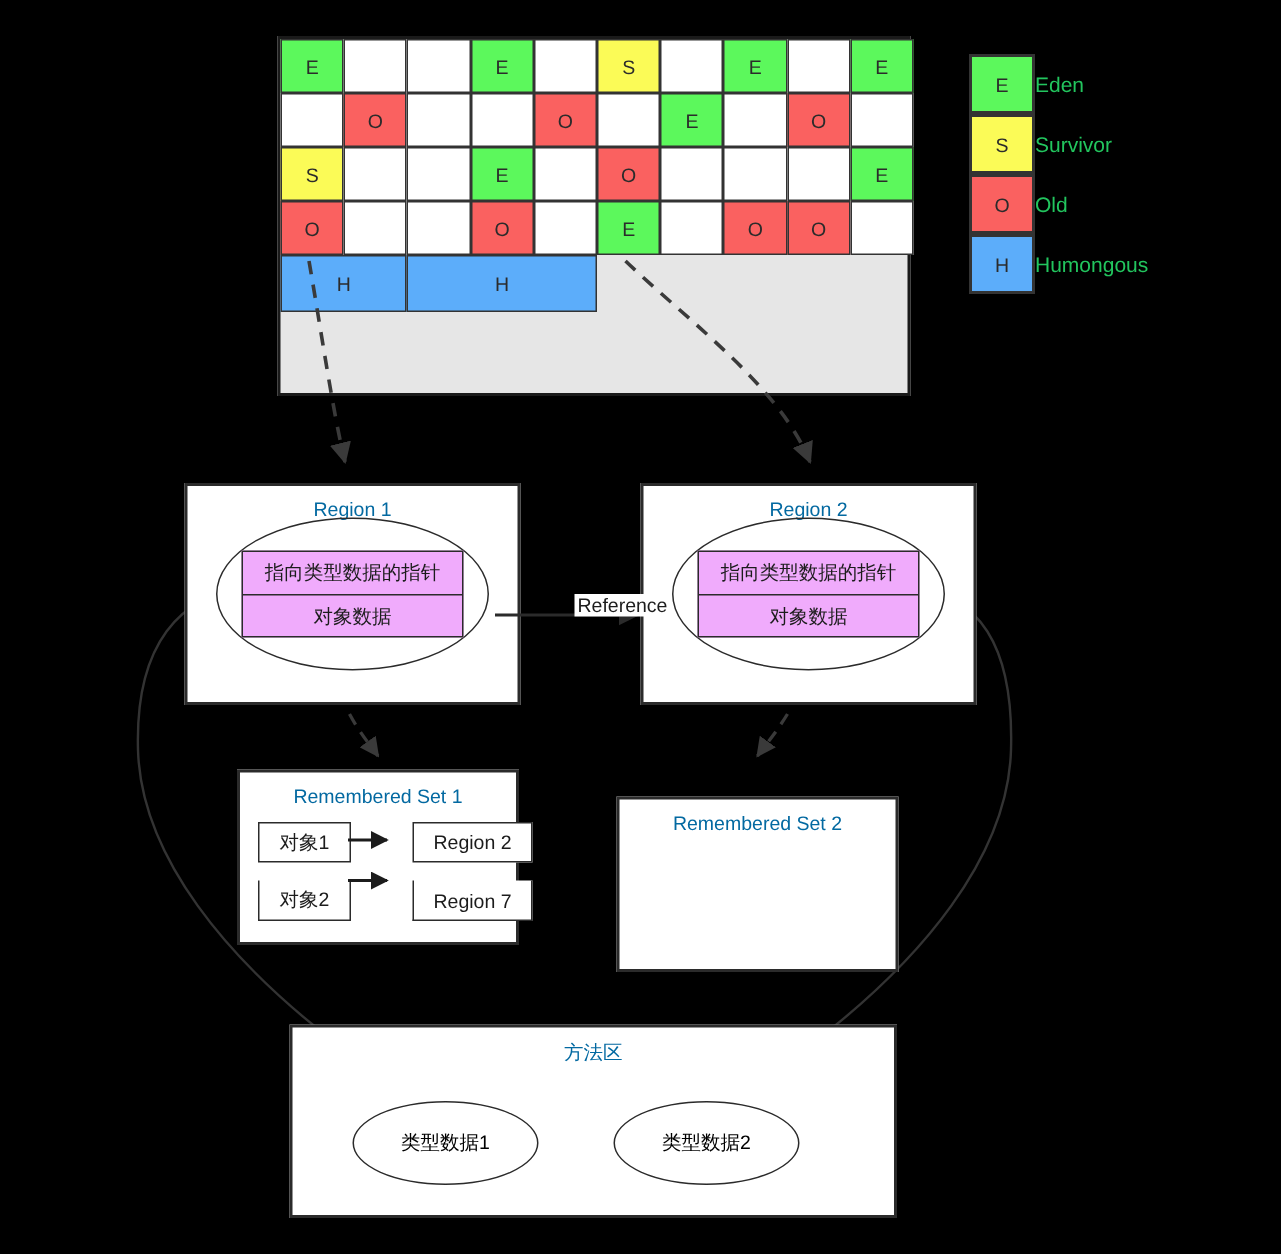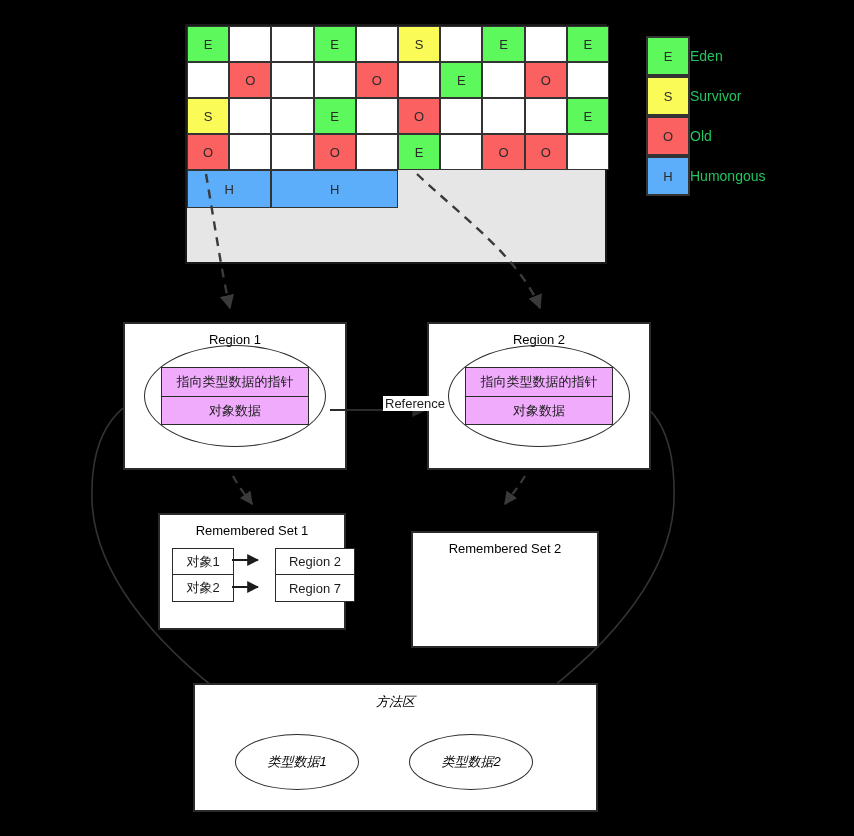--- a/index.html
+++ b/index.html
@@ -37,47 +37,47 @@
   .legend-swatch.E{background:#5cf85c;}
   .legend-swatch.S{background:#fbfb57;}
   .legend-swatch.O{background:#fa6160;}
   .legend-swatch.H{background:#5cadfa;}
   .legend-label{font-size:14px;color:#22c55e;}
 
   
   .wbox{position:absolute;background:#fff;border:2px solid #2b2b2b;
         box-sizing:border-box;z-index:3;}
   .box-title{position:absolute;left:0;right:0;top:8px;text-align:center;
-             font-size:13px;color:#000000;}
+             font-size:13px;color:#0369a1;}
 
   #region1{left:123px;top:322px;width:224px;height:148px;}
   #region2{left:427px;top:322px;width:224px;height:148px;}
 
   .obj-ellipse{position:absolute;left:50%;top:50%;transform:translate(-50%,-50%);
                width:180px;height:100px;border:1.5px solid #2b2b2b;border-radius:50%;
                background:transparent;}
   .obj-table{position:absolute;left:50%;top:50%;transform:translate(-50%,-50%);
              width:148px;border:1.5px solid #2b2b2b;background:#f0abfc;box-sizing:border-box;}
   .obj-row{height:28px;display:flex;align-items:center;justify-content:center;
            font-size:13px;color:#1c1c1c;box-sizing:border-box;}
   .obj-row + .obj-row{border-top:1.5px solid #2b2b2b;}
 
   #rset1{left:158px;top:513px;width:188px;height:117px;}
   #rset2{left:411px;top:513px;width:188px;height:117px;margin-top:18px;}
   #rs-table{position:absolute;left:12px;top:33px;display:flex;}
-  .rs-col{display:flex;flex-direction:column;}
+  .rs-col{display:flex;flex-direction:column;gap:12px;}
   .rs-cell{border:1.5px solid #2b2b2b;box-sizing:border-box;
            display:flex;align-items:center;justify-content:center;
            font-size:13px;color:#1c1c1c;background:#fff;height:27px;}
   .rs-col .rs-cell + .rs-cell{border-top-width:0;}
   .rs-left .rs-cell{width:62px;}
   .rs-right .rs-cell{width:80px;}
   .rs-gap{width:41px;}
 
-  #method-area{left:193px;top:683px;width:405px;height:129px;font-style:italic;}
+  #method-area{left:193px;top:683px;width:405px;height:129px;}
   .type-ellipse{position:absolute;width:122px;height:54px;border:1.5px solid #2b2b2b;
                 border-radius:50%;background:#fff;
                 display:flex;align-items:center;justify-content:center;
                 font-size:13px;color:#000000;}
   #type1{left:40px;top:49px;}
   #type2{left:214px;top:49px;}
 
   .ref-label{position:absolute;background:#fff;padding:0 2px;font-size:13px;
              color:#1c1c1c;z-index:6;white-space:nowrap;margin-left:42px;}
   #reference-label{left:341px;top:396px;}

